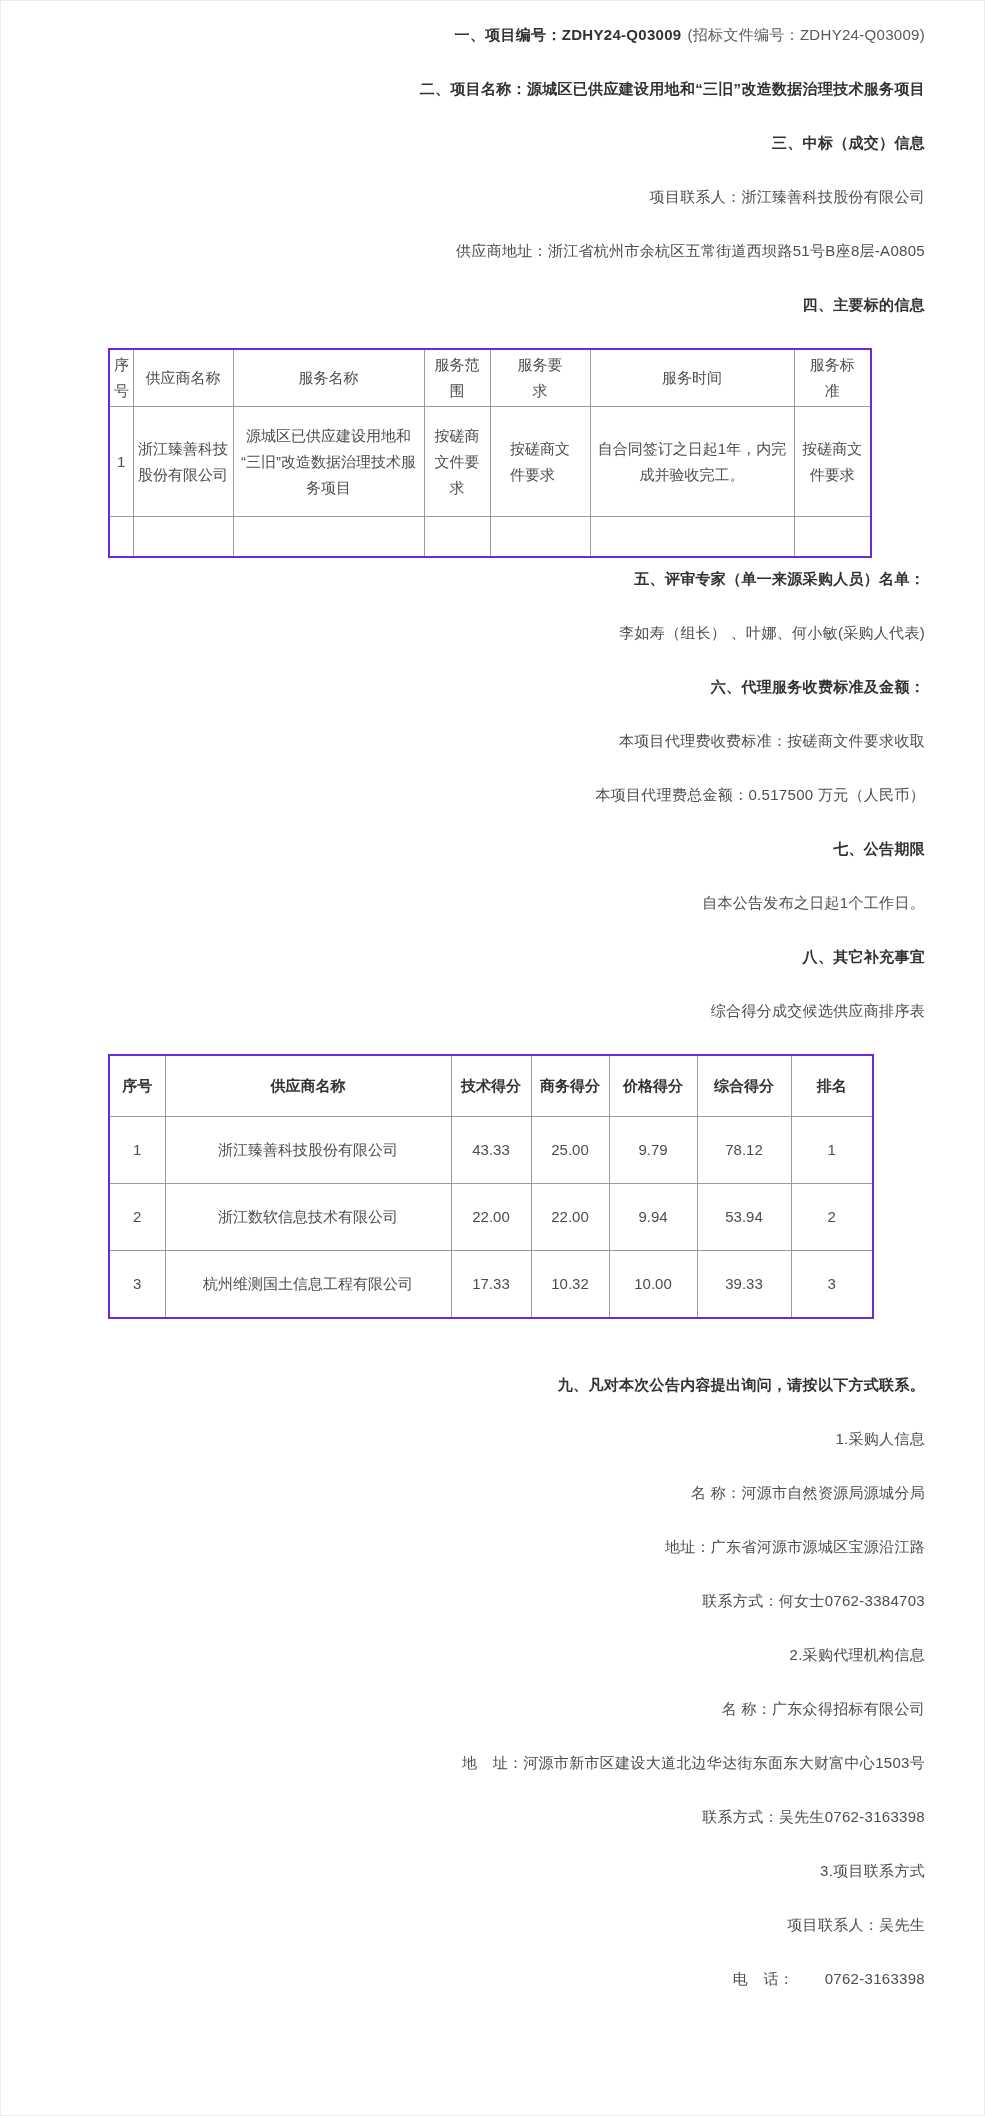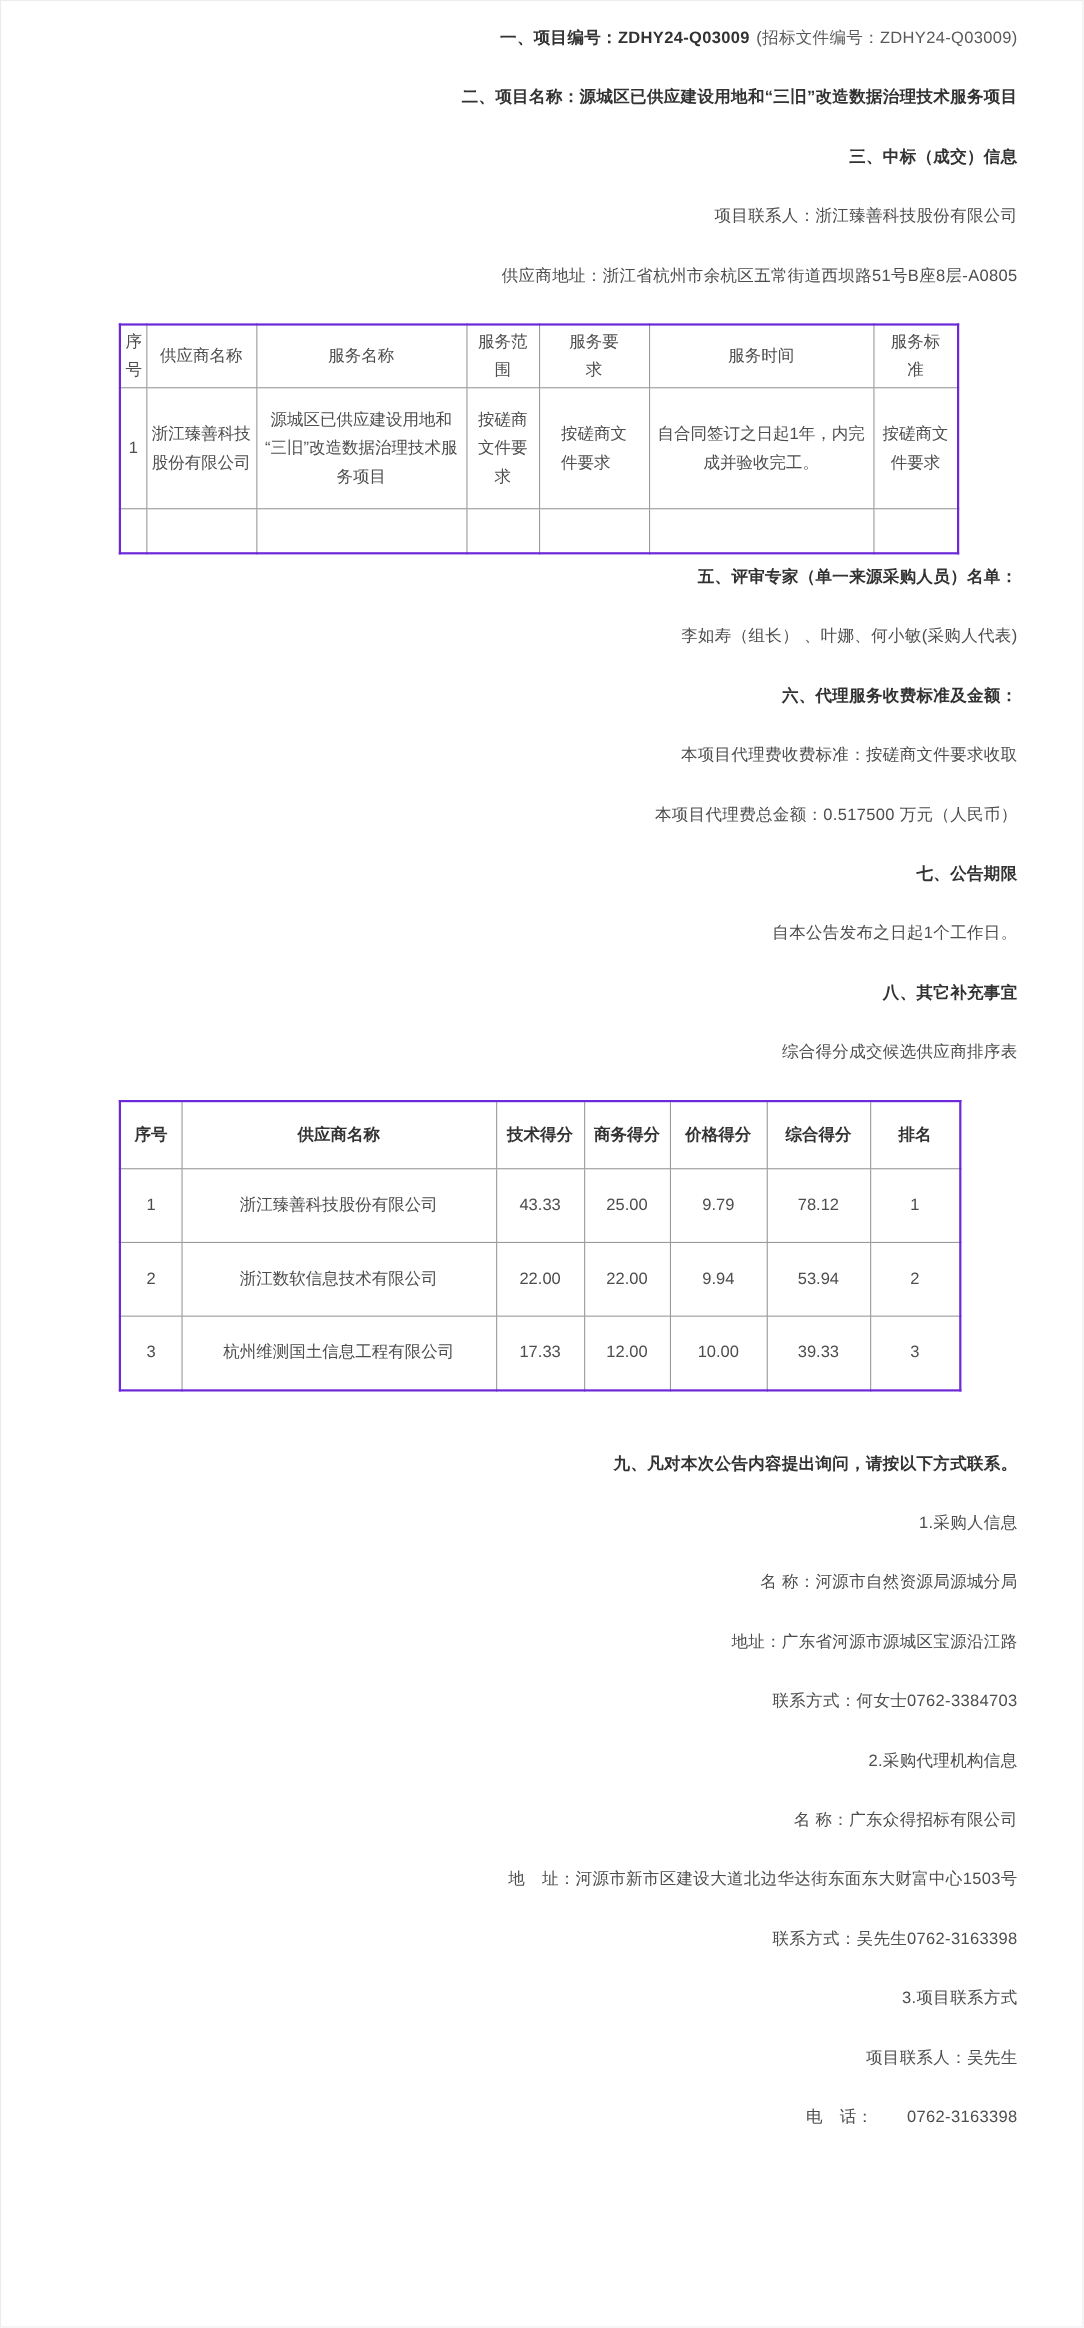--- a/index.html
+++ b/index.html
@@ -54,20 +54,21 @@
 
   <p class="sec">二、项目名称：源城区已供应建设用地和“三旧”改造数据治理技术服务项目</p>
 
   <p class="sec">三、中标（成交）信息</p>
 
   <p>项目联系人：浙江臻善科技股份有限公司</p>
 
   <p>供应商地址：浙江省杭州市余杭区五常街道西坝路51号B座8层-A0805</p>
 
 
+  <p class="sec">四、主要标的信息</p>
 
   <table class="tbl t1">
     <colgroup>
       <col style="width:24px">
         <col style="width:100px">
         <col style="width:191px">
         <col style="width:66px">
         <col style="width:100px">
         <col style="width:204px">
         <col style="width:77px">
@@ -156,21 +157,21 @@
       <td>22.00</td>
       <td>22.00</td>
       <td>9.94</td>
       <td>53.94</td>
       <td>2</td>
     </tr>
     <tr>
       <td>3</td>
       <td>杭州维测国土信息工程有限公司</td>
       <td>17.33</td>
-      <td>12.00</td>
+      <td>10.32</td>
       <td>10.00</td>
       <td>39.33</td>
       <td>3</td>
     </tr>
   </tbody>
     </table>
 
   <p class="sec">九、凡对本次公告内容提出询问，请按以下方式联系。</p>
 
   <p>1.采购人信息</p>

